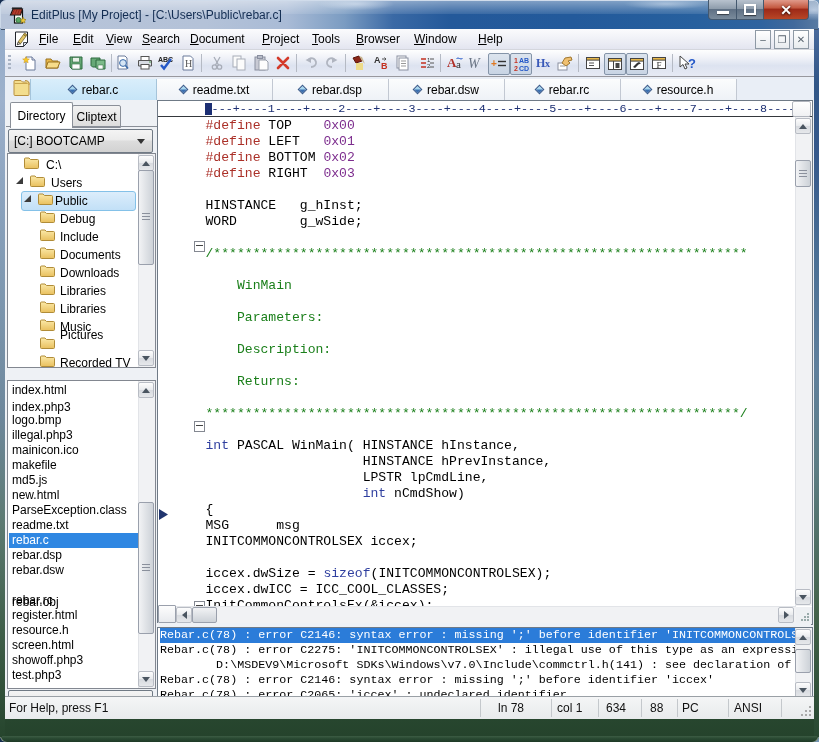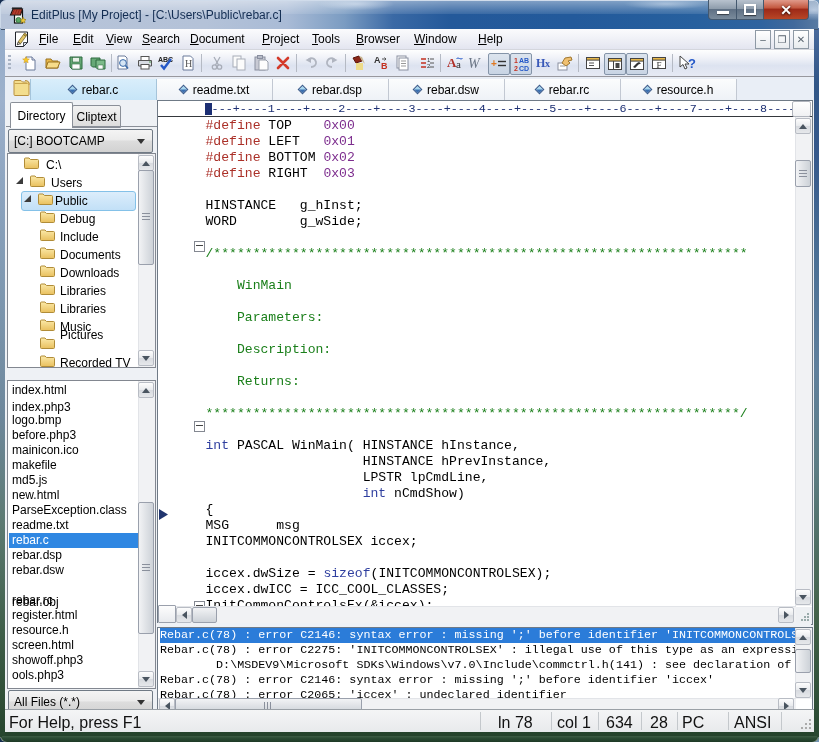--- a/index.html
+++ b/index.html
@@ -78,21 +78,21 @@
 #editor{position:absolute;background:#fff;}
 pre{margin:0;font-family:"Liberation Mono",monospace;}
 .kd{color:#ab3028;}
 .kn{color:#7d2d8e;}
 .kc{color:#1a7f1a;}
 .kb{color:#2f3f9f;}
 .foldbox{position:absolute;left:36px;width:9px;height:9px;border:1px solid #848891;background:#fff;}
 .foldbox::after{content:"";position:absolute;left:1px;right:1px;top:3px;height:1px;background:#444;}
 .orow{position:absolute;left:2px;right:0;height:15px;font-family:"Liberation Mono",monospace;font-size:11.7px;line-height:15px;white-space:pre;color:#000;}
 
-#statusbar{position:absolute;left:5px;right:5px;bottom:10px;height:22px;background:linear-gradient(180deg,#f4f5f6,#e8eaec);border-top:1px solid #9aa0a6;font-size:16px;color:#111;}
+#statusbar{position:absolute;left:5px;right:5px;bottom:23px;height:22px;background:linear-gradient(180deg,#f4f5f6,#e8eaec);border-top:1px solid #9aa0a6;font-size:12px;color:#111;}
 .sfield{position:absolute;top:4px;}
 .ssep{position:absolute;top:2px;bottom:2px;width:1px;background:#c4c8cc;}
 </style>
 </head>
 <body>
 <div id="desk"></div>
 <div id="frame"></div>
 <div class="abs" style="left:0;top:28px;width:5px;bottom:5px;background:linear-gradient(180deg,#93abc9 0%,#9db1cc 10%,#8aa2bd 25%,#7b95ad 40%,#6d879b 55%,#5c7a72 70%,#3f5f4a 85%,#26452d 100%);"></div>
 <div class="abs" style="right:0;top:28px;width:5px;bottom:5px;background:linear-gradient(180deg,#49699c 0%,#315687 8%,#36598b 18%,#4a6f94 32%,#60809c 48%,#5d7d84 62%,#45644c 82%,#284831 100%);"></div>
 <div class="abs" style="left:2px;right:2px;bottom:0;height:6px;background:linear-gradient(180deg,#3c5c44 0%,#2a4a33 40%,#1d3a26 100%);border-radius:0 0 5px 5px;"></div>
@@ -471,37 +471,37 @@
   <div class="sb-btn" style="right:1px;bottom:1px;width:14px;height:14px">
       <div class="arr down"></div>
     </div>
 </div>
 
 <div class="whitebox" style="left:7px;top:380px;width:147px;height:307px;overflow:hidden">
   <div id="filelist">
     <div class="lrow" style="top:2px">index.html</div>
     <div class="lrow" style="top:19px">index.php3</div>
     <div class="lrow" style="top:32px">logo.bmp</div>
-    <div class="lrow" style="top:47px">before.php3</div>
+    <div class="lrow" style="top:47px">illegal.php3</div>
     <div class="lrow" style="top:62px">mainicon.ico</div>
     <div class="lrow" style="top:77px">makefile</div>
     <div class="lrow" style="top:92px">md5.js</div>
     <div class="lrow" style="top:107px">new.html</div>
     <div class="lrow" style="top:122px">ParseException.class</div>
     <div class="lrow" style="top:137px">readme.txt</div>
     <div class="lrow" style="top:152px;background:#2f87e2;color:#fff">rebar.c</div>
     <div class="lrow" style="top:167px">rebar.dsp</div>
     <div class="lrow" style="top:182px">rebar.dsw</div>
     <div class="lrow" style="top:214px">rebar.obj</div>
     <div class="lrow" style="top:212px">rebar.rc</div>
     <div class="lrow" style="top:227px">register.html</div>
     <div class="lrow" style="top:242px">resource.h</div>
     <div class="lrow" style="top:257px">screen.html</div>
     <div class="lrow" style="top:272px">showoff.php3</div>
-    <div class="lrow" style="top:287px">ools.php3</div>
+    <div class="lrow" style="top:287px">test.php3</div>
   </div>
 
   <div class="sb-track-v" style="right:0;top:0;width:16px;bottom:0;"></div>
   <div class="sb-btn" style="right:1px;top:1px;width:14px;height:14px">
       <div class="arr up"></div>
     </div>
   <div class="sb-thumb-v" style="right:1px;top:121px;width:14px;height:130px">
       <div class="gripv" style="top:61px"></div>
       <div class="gripv" style="top:64px"></div>
       <div class="gripv" style="top:67px"></div>
@@ -638,21 +638,21 @@
 
 <div id="statusbar">
   <div class="sfield" style="left:4px">For Help, press F1</div>
   <div class="ssep" style="left:475px"></div>
   <div class="sfield" style="left:493px">ln 78</div>
   <div class="ssep" style="left:546px"></div>
   <div class="sfield" style="left:552px">col 1</div>
   <div class="ssep" style="left:593px"></div>
   <div class="sfield" style="left:601px">634</div>
   <div class="ssep" style="left:636px"></div>
-  <div class="sfield" style="left:645px">28</div>
+  <div class="sfield" style="left:645px">88</div>
   <div class="ssep" style="left:672px"></div>
   <div class="sfield" style="left:677px">PC</div>
   <div class="ssep" style="left:723px"></div>
   <div class="sfield" style="left:729px">ANSI</div>
   <div class="ssep" style="left:776px"></div>
   <div class="abs" style="right:3px;bottom:3px;width:10px;height:10px;background:
     radial-gradient(circle at 1px 9px,#aaa 1px,transparent 1.4px),
     radial-gradient(circle at 5px 9px,#aaa 1px,transparent 1.4px),
     radial-gradient(circle at 9px 9px,#aaa 1px,transparent 1.4px),
     radial-gradient(circle at 5px 5px,#aaa 1px,transparent 1.4px),

